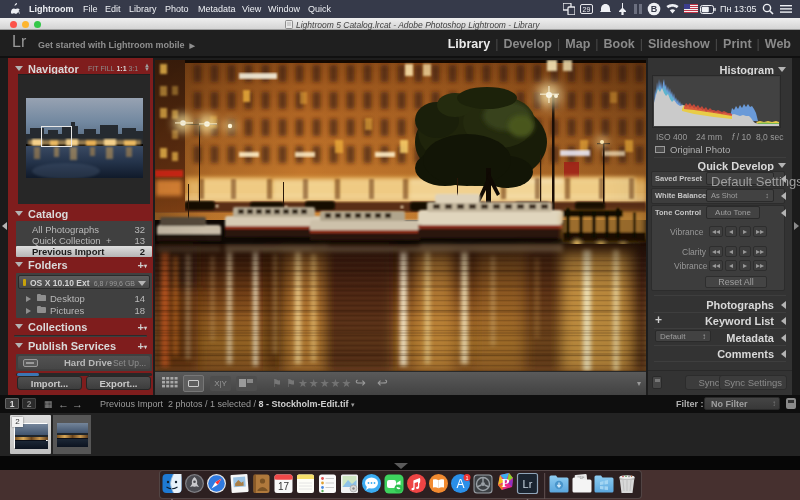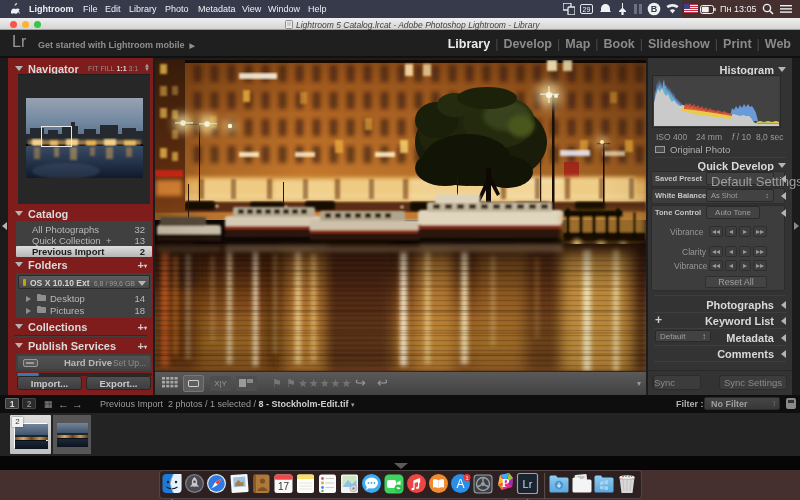--- a/index.html
+++ b/index.html
@@ -1,21 +1,21 @@
 <!DOCTYPE html>
 <html><head>
 <meta charset="utf-8">
 <style>
 * { margin:0; padding:0; box-sizing:border-box; }
 html,body { width:800px; height:500px; overflow:hidden; background:#000; font-family:"Liberation Sans",sans-serif; }
 #stage { position:absolute; top:0; left:0; width:800px; height:500px; background:#46302f; overflow:hidden; }
 .abs { position:absolute; }
 
 
-#menubar { left:0; top:0; width:682px; height:18px; background:#363a4a; color:#eef0f4; font-size:9px; }
+#menubar { left:0; top:0; width:800px; height:18px; background:#363a4a; color:#eef0f4; font-size:9px; }
 #menubar .item { position:absolute; top:4px; white-space:nowrap; }
 
 #titlebar { left:0; top:18px; width:800px; height:12px; background:linear-gradient(#efefef,#d4d4d4); border-bottom:1px solid #9d9d9d;font-style:italic;}
 .tl { position:absolute; top:3px; width:7px; height:7px; border-radius:50%; }
 #titletext { position:absolute; top:2px; left:296px; font-size:8.5px; color:#3f3f3f; }
 
 
 #lrwin { left:0; top:30px; width:800px; height:426px; background:#1d1d1d; }
 #topbar { left:0; top:0; width:800px; height:28px; background:#1f1f1f; border-bottom:2px solid #101010; }
 #modules { position:absolute; right:9px; top:7px; font-size:12.5px; color:#8a8a8a; font-weight:bold; }
@@ -66,21 +66,21 @@
         <path fill="#eef0f4" d="M7.5 0c.1.9-.3 1.7-.8 2.3-.5.6-1.4 1.1-2.2 1-.1-.8.3-1.7.8-2.2C5.8.5 6.8.1 7.5 0zM10 9.4c-.4 1-.6 1.4-1.2 2.2-.8 1.2-1.9 2.2-3 1.9-.9-.2-1.2-.7-2.2-.7-1 0-1.4.5-2.2.7C.3 13.8-.6 12 .3 9.6c.6-1.7 2-2.7 3.2-2.7.9 0 1.6.6 2.2.6.6 0 1.5-.7 2.6-.6.5 0 1.7.2 2.5 1.4-.1.1-1.5.9-1.5 2.6 0 2 1.7 2.7 1.7 2.7z" transform="scale(0.8)"></path>
       </svg>
     <span class="item" style="left:29px; font-weight:bold;">Lightroom</span>
     <span class="item" style="left:83px;">File</span>
     <span class="item" style="left:105px;">Edit</span>
     <span class="item" style="left:129px;">Library</span>
     <span class="item" style="left:165px;">Photo</span>
     <span class="item" style="left:198px;">Metadata</span>
     <span class="item" style="left:242px;">View</span>
     <span class="item" style="left:268px;">Window</span>
-    <span class="item" style="left:308px;">Help</span>
+    <span class="item" style="left:308px;">Quick</span>
 
     <svg class="abs" style="left:563px; top:3px;" width="12" height="12" viewBox="0 0 12 12">
         <rect x="0" y="0" width="8" height="7" rx="1" fill="none" stroke="#e8e8ec" stroke-width="1.3"></rect>
         <rect x="5" y="4" width="7" height="8" rx="1" fill="#363a4a" stroke="#e8e8ec" stroke-width="1.3"></rect>
       </svg>
     <span class="abs" style="left:580px; top:4px; width:13px; height:10px; border:1px solid #e8e8ec; border-radius:2px; color:#e8e8ec; font-size:7px; text-align:center; line-height:9px;">29</span>
     <svg class="abs" style="left:599px; top:3px;" width="13" height="12" viewBox="0 0 13 12">
         <path fill="#eef0f4" d="M6.5 1 C3.5 1 2 3.5 2 6 L2 8 C2 8 1 8.5 1 9 L12 9 C12 8.5 11 8 11 8 L11 6 C11 3.5 9.5 1 6.5 1 Z"></path>
       </svg>
     <svg class="abs" style="left:617px; top:3px;" width="11" height="12" viewBox="0 0 11 12">
@@ -320,21 +320,21 @@
       <span class="rhead" style="top:274px;">Metadata</span>
         <span class="tril tri harrow" style="top:276px;"></span>
       <div class="hdiv" style="top:287px;"></div>
       <span class="rhead" style="top:290px;">Comments</span>
         <span class="tril tri harrow" style="top:292px;"></span>
       <div class="hdiv" style="top:303px;"></div>
       <div class="abs" style="left:0px; top:312px; width:144px; height:25px; background:#333333; border-top:1px solid #292929;">
         <span class="abs" style="left:4px; top:5px; width:10px; height:13px; background:#474747; border:1px solid #2a2a2a; border-radius:2px;">
             <span class="abs" style="left:2px; top:2px; width:5px; height:3px; background:#777;"></span>
           </span>
-        <div class="abs" style="left:5px; top:4px; width:48px; height:15px; background:#3c3c3c; border:1px solid #2c2c2c; border-radius:3px; text-align:left; color:#8a8a8a; font-size:9.5px; padding-top:1px;">Sync</div>
+        <div class="abs" style="left:37px; top:4px; width:48px; height:15px; background:#3c3c3c; border:1px solid #2c2c2c; border-radius:3px; text-align:center; color:#8a8a8a; font-size:9.5px; padding-top:1px;">Sync</div>
         <div class="abs" style="left:71px; top:4px; width:68px; height:15px; background:#3c3c3c; border:1px solid #2c2c2c; border-radius:3px; text-align:center; color:#8a8a8a; font-size:9.5px; padding-top:1px;">Sync Settings</div>
       </div>
     </div>
 
     <div id="photo" class="abs">
     <svg width="491" height="311" viewBox="0 0 491 311">
       <defs>
         <linearGradient id="facade" x1="0" y1="0" x2="0" y2="1">
           <stop offset="0" stop-color="#96521a"></stop>
           <stop offset="0.4" stop-color="#b66a26"></stop>

